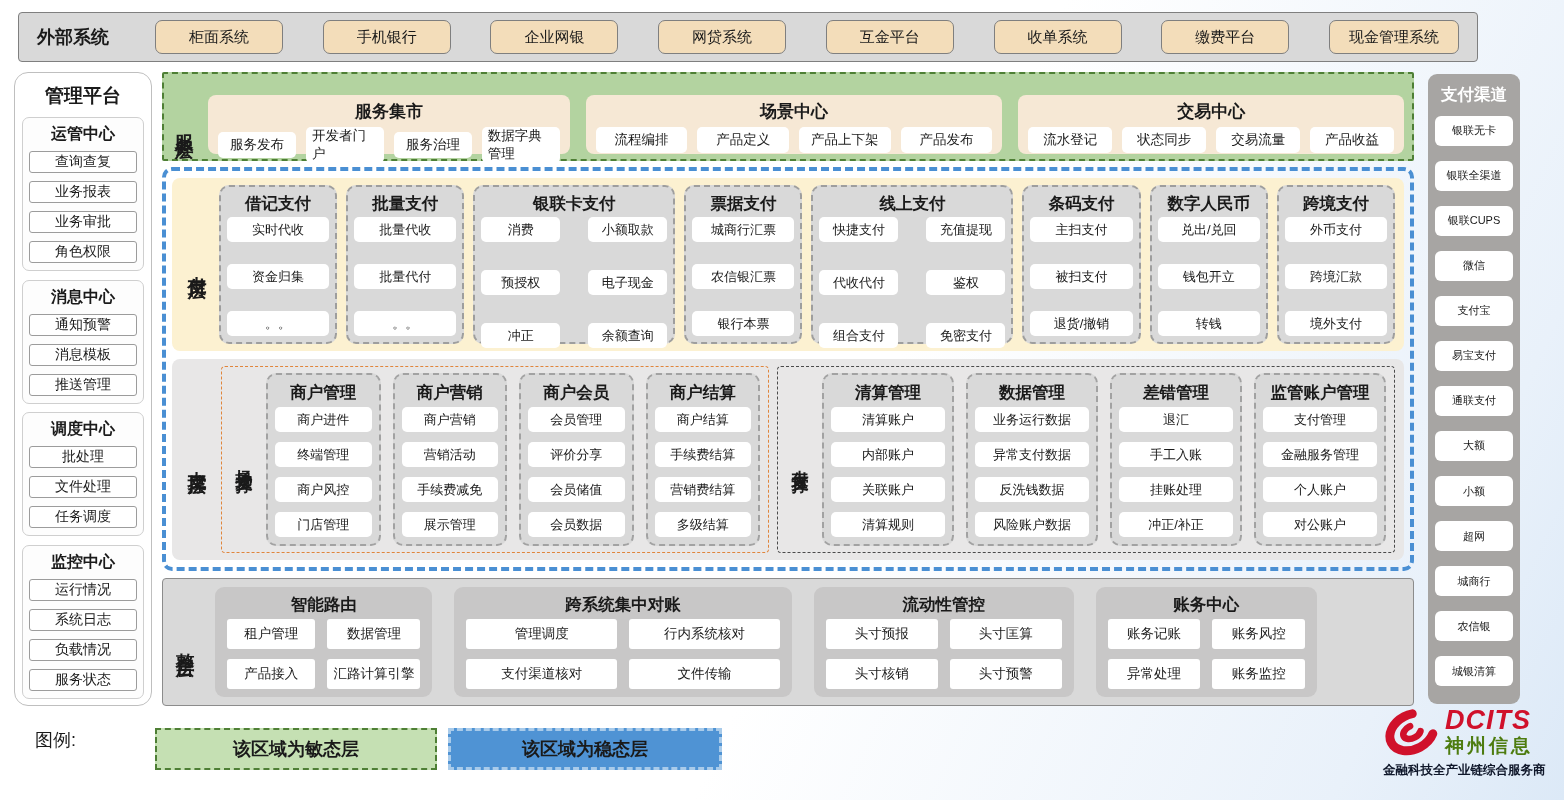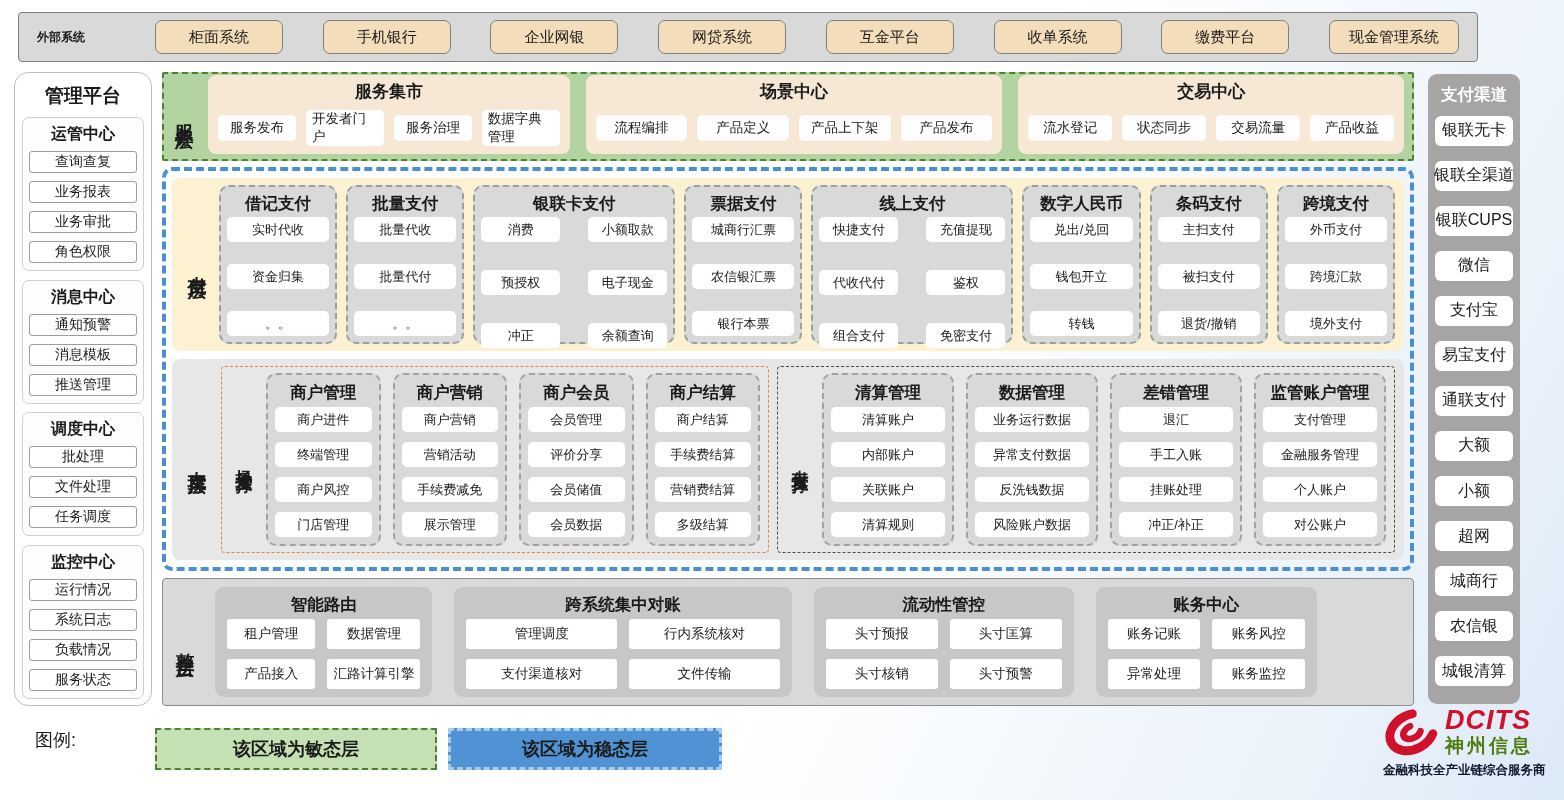--- a/index.html
+++ b/index.html
@@ -11,21 +11,21 @@
     overflow:hidden;
   }
   .stage { position:relative; width:1564px; height:800px; }
 
   
   .topbar {
     position:absolute; left:18px; top:12px; width:1460px; height:50px;
     background:#d9d9d9; border:1px solid #7f7f7f; border-radius:4px;
     display:flex; align-items:center; padding:0 18px;
   }
-  .topbar-label { font-size:12px; font-weight:bold; width:118px; }
+  .topbar-label { font-size:18px; font-weight:bold; width:118px; }
   .topbar-items { flex:1; display:flex; justify-content:space-between; }
   .sys-btn {
     width:128px; height:34px; background:#f3ddba; border:1px solid #7f7f7f;
     border-radius:7px; display:flex; align-items:center; justify-content:center;
     font-size:15px;
   }
   .sys-btn:last-child { width:130px; }
 
   
   .left-panel {
@@ -52,21 +52,21 @@
     font-weight:bold; font-size:19px; letter-spacing:3px;
     display:flex; align-items:center; justify-content:center;
     width:32px; flex:0 0 32px;
   }
   .v-label.sub { font-size:17px; width:28px; flex:0 0 28px; letter-spacing:2px; }
 
   
   .service-layer {
     position:absolute; left:162px; top:72px; width:1252px; height:89px;
     background:#b3d3a0; border:2px dashed #4e7f35; border-radius:2px;
-    display:flex; align-items:center; padding:1px 8px 5px 4px; gap:8px;
+    display:flex; align-items:center; padding:21px 8px 5px 4px; gap:8px;
   }
   .service-groups { flex:1; display:flex; gap:16px; height:100%; }
   .service-group {
     background:#f6e8d5; border-radius:8px; padding:3px 10px 6px;
     display:flex; flex-direction:column;
   }
   .service-group:nth-of-type(1){ flex:1.00; }
   .service-group:nth-of-type(2){ flex:1.16; }
   .service-group:nth-of-type(3){ flex:1.07; }
   .service-group-title { text-align:center; font-size:17px; font-weight:bold; padding:2px 0 4px; }
@@ -135,21 +135,21 @@
   
   .right-panel {
     position:absolute; left:1428px; top:74px; width:92px; height:630px;
     background:#a7a5a3; border-radius:9px;
     display:flex; flex-direction:column; padding:6px 7px 10px;
   }
   .right-title { text-align:center; color:#fff; font-size:16.5px; font-weight:bold; padding:4px 0 2px; white-space:nowrap; }
   .chan-items { flex:1; display:flex; flex-direction:column; justify-content:space-around; }
   .chan-btn {
     height:30px; background:#fff; border-radius:6px;
-    display:flex; align-items:center; justify-content:center; font-size:16px; white-space:nowrap;
+    display:flex; align-items:center; justify-content:center; font-size:11px; white-space:nowrap;
   }
 
   
   .legend { position:absolute; left:35px; top:728px; height:46px; display:flex; align-items:flex-start; }
   .legend-label { font-size:18px; width:120px; }
   .legend-box {
     width:282px; height:42px; display:flex; align-items:center; justify-content:center;
     font-size:18px; font-weight:bold;
   }
   .legend-agile { background:#c5e0b3; border:2px dashed #4e7f35; }
@@ -370,40 +370,40 @@
 
                 <div class="white-btn">鉴权</div>
 
                 <div class="white-btn">组合支付</div>
 
                 <div class="white-btn">免密支付</div>
               </div>
           </div>
 
           <div class="pay-col" data-cols="1">
+            <div class="col-title">条码支付</div>
+            <div class="col-items">
+
+                <div class="white-btn">主扫支付</div>
+
+                <div class="white-btn">被扫支付</div>
+
+                <div class="white-btn">退货/撤销</div>
+              </div>
+          </div>
+
+          <div class="pay-col" data-cols="1">
             <div class="col-title">数字人民币</div>
             <div class="col-items">
 
                 <div class="white-btn">兑出/兑回</div>
 
                 <div class="white-btn">钱包开立</div>
 
                 <div class="white-btn">转钱</div>
-              </div>
-          </div>
-
-          <div class="pay-col" data-cols="1">
-            <div class="col-title">条码支付</div>
-            <div class="col-items">
-
-                <div class="white-btn">主扫支付</div>
-
-                <div class="white-btn">被扫支付</div>
-
-                <div class="white-btn">退货/撤销</div>
               </div>
           </div>
 
           <div class="pay-col" data-cols="1">
             <div class="col-title">跨境支付</div>
             <div class="col-items">
 
                 <div class="white-btn">外币支付</div>
 
                 <div class="white-btn">跨境汇款</div>

